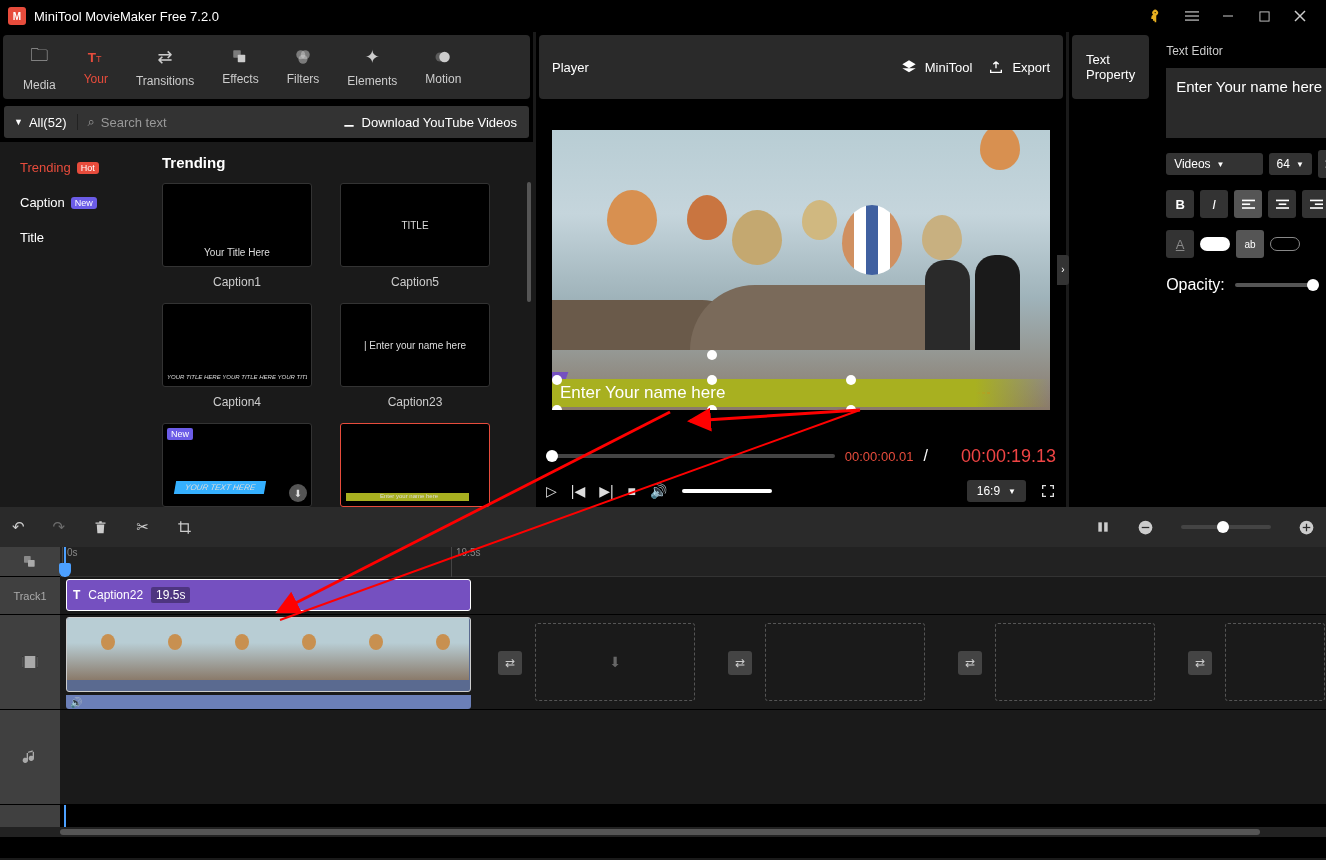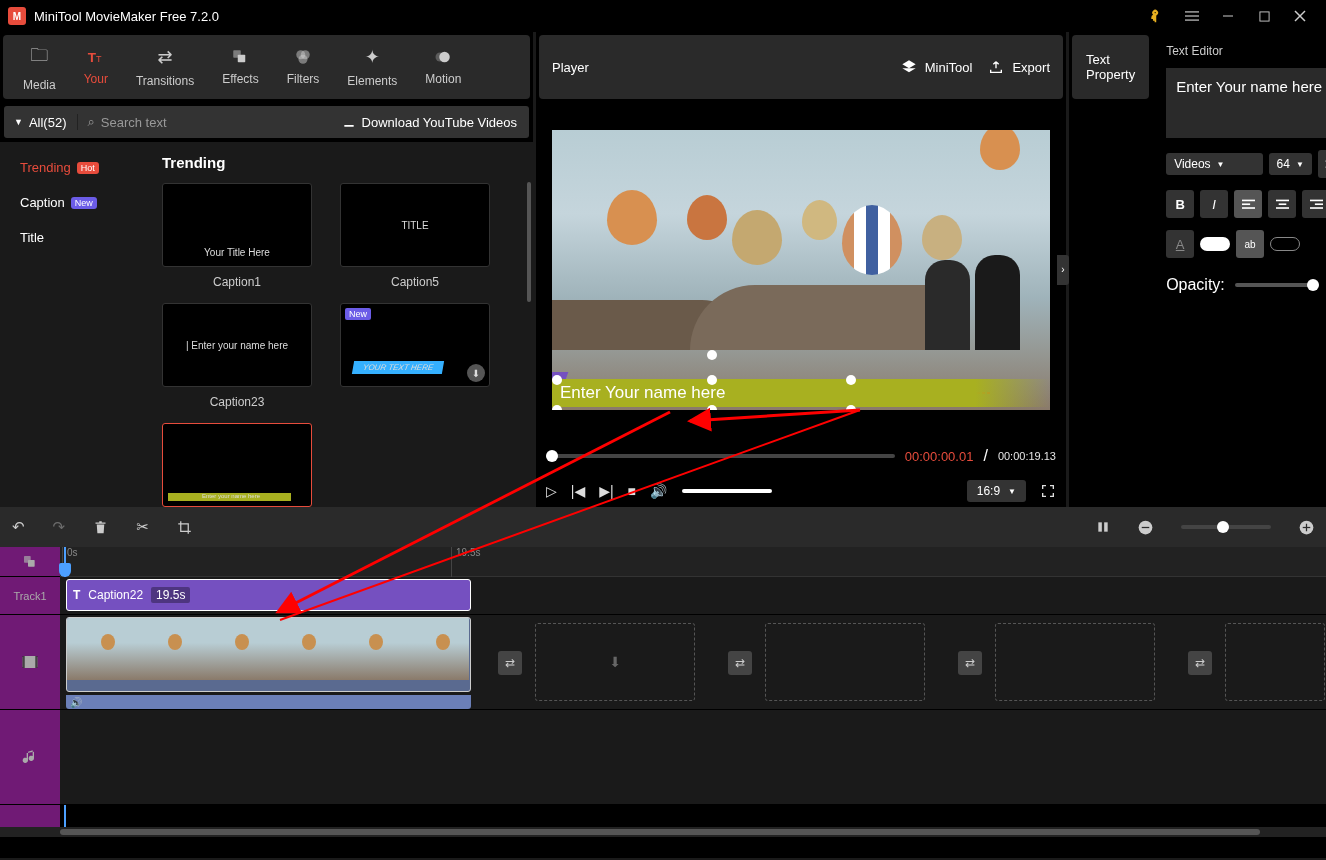--- a/index.html
+++ b/index.html
@@ -72,21 +72,21 @@
 .sel-box { position: absolute; border: 1px dashed #e74c3c; }
 .sel-handle { position: absolute; width: 10px; height: 10px; background: #fff; border-radius: 50%; }
 
 .expand-handle { position: absolute; right: -3px; top: 50%; width: 12px; height: 30px; background: #333; border-radius: 0 3px 3px 0; display: flex; align-items: center; justify-content: center; font-size: 10px; cursor: pointer; transform: translateY(-50%); }
 
 .player-controls { height: 70px; padding: 6px 10px; }
 .seek-row { display: flex; align-items: center; gap: 10px; height: 26px; }
 .seek-bar { flex: 1; height: 4px; background: #444; border-radius: 2px; position: relative; }
 .seek-knob { position: absolute; left: 0; top: -4px; width: 12px; height: 12px; background: #fff; border-radius: 50%; }
 .time-cur { color: #e74c3c; font-size: 13px; }
-.time-tot { color: #e5e5e5; font-size: 11px; }
+.time-tot { color: #ef4444; font-size: 18px; margin-left: 23px; }
 .ctrl-row { display: flex; align-items: center; gap: 14px; height: 36px; margin-top: 4px; }
 .ctrl-btn { cursor: pointer; font-size: 14px; color: #ddd; }
 .vol-bar { width: 90px; height: 4px; background: #fff; border-radius: 2px; position: relative; }
 .ctrl-spacer { flex: 1; }
 .ratio-dd { background: #333; padding: 4px 10px; border-radius: 3px; font-size: 12px; display: flex; align-items: center; gap: 8px; cursor: pointer; }
 
 
 .right-header { height: 64px; background: #2a2a2a; display: flex; align-items: center; padding: 0 14px; font-size: 13px; margin: 3px; border-radius: 4px; }
 .right-body { padding: 12px 14px; flex: 1; }
 .right-label { font-size: 12px; color: #ccc; margin-bottom: 10px; }
@@ -104,21 +104,21 @@
 
 .timeline { height: 351px; background: #000; }
 .tl-toolbar { height: 40px; background: #2a2a2a; display: flex; align-items: center; padding: 0 12px; gap: 28px; }
 .tl-btn { cursor: pointer; color: #ccc; font-size: 15px; }
 .tl-btn.disabled { opacity: 0.4; cursor: default; }
 .tl-spacer { flex: 1; }
 .zoom-bar { width: 90px; height: 4px; background: #444; border-radius: 2px; position: relative; }
 .zoom-knob { position: absolute; left: 40%; top: -4px; width: 12px; height: 12px; background: #fff; border-radius: 50%; }
 
 .tracks-area { display: flex; height: 280px; position: relative; }
-.track-heads { width: 60px; background: #701a75; }
+.track-heads { width: 60px; background: #404040; }
 .track-head { height: 38px; border-bottom: 1px solid #000; display: flex; align-items: center; justify-content: center; font-size: 11px; color: #aaa; }
 .track-head.tall { height: 95px; }
 .track-head.short { height: 30px; }
 
 .track-lanes { flex: 1; position: relative; }
 .ruler { height: 30px; border-bottom: 1px solid #333; position: relative; background: #222; }
 .ruler-tick { position: absolute; top: 0; height: 30px; font-size: 10px; color: #888; padding-left: 4px; border-left: 1px solid #444; }
 .playhead { position: absolute; top: 0; bottom: 0; width: 2px; background: #4ca0ff; }
 .playhead-grip { position: absolute; top: 16px; width: 12px; height: 14px; background: #4ca0ff; border-radius: 2px 2px 6px 6px; left: -5px; }
 
@@ -273,20 +273,26 @@
               <div class="thumb">
                 <div style="position:absolute;bottom:8px;left:0;right:0;text-align:center;">Your Title Here</div>
               </div>
               <div class="lbl">Caption1</div>
             </div>
           <div class="tmpl">
               <div class="thumb">
                 <div>TITLE</div>
               </div>
               <div class="lbl">Caption5</div>
+            </div>
+          <div class="tmpl">
+              <div class="thumb">
+                <div style="position:absolute;bottom:6px;left:4px;right:4px;font-size:6px;font-style:italic;text-align:center;white-space:nowrap;overflow:hidden;">YOUR TITLE HERE YOUR TITLE HERE YOUR TITLE HERE</div>
+              </div>
+              <div class="lbl">Caption4</div>
             </div>
           <div class="tmpl">
               <div class="thumb">
                 <div style="font-size:10px;">| Enter your name here</div>
               </div>
               <div class="lbl">Caption23</div>
             </div>
           <div class="tmpl">
               <div class="thumb">
                 <span class="new-tag">New</span>

